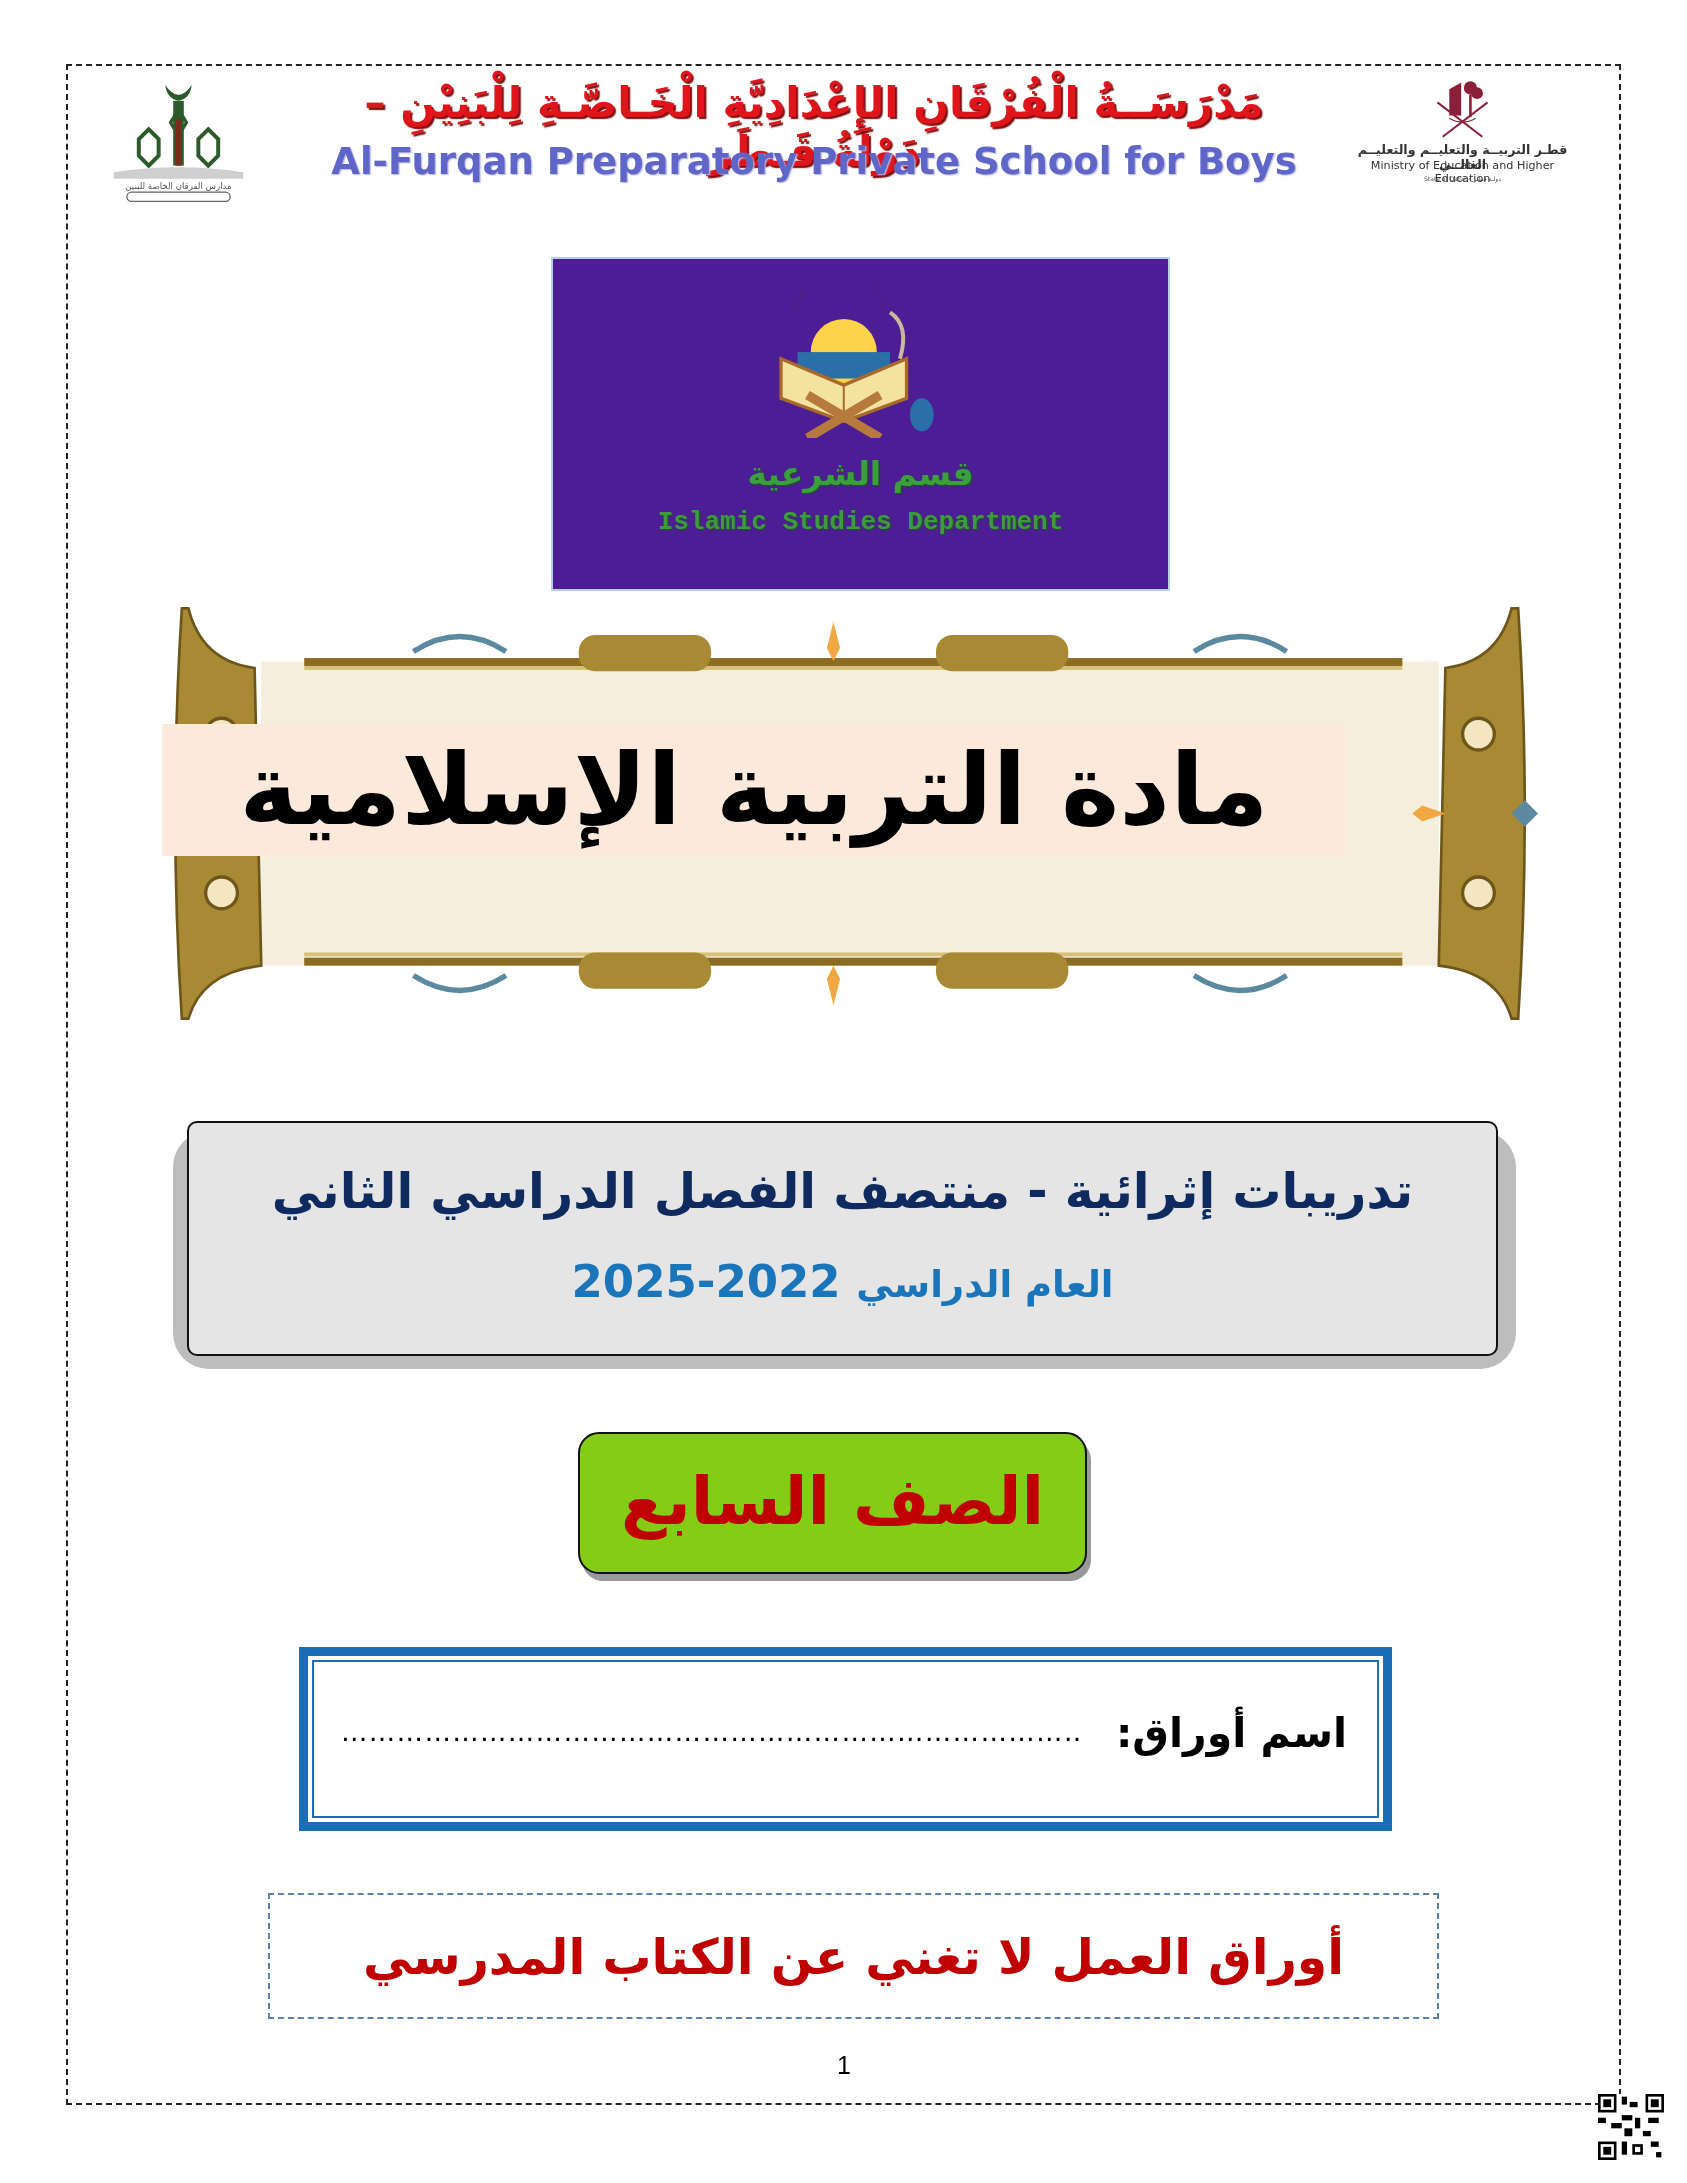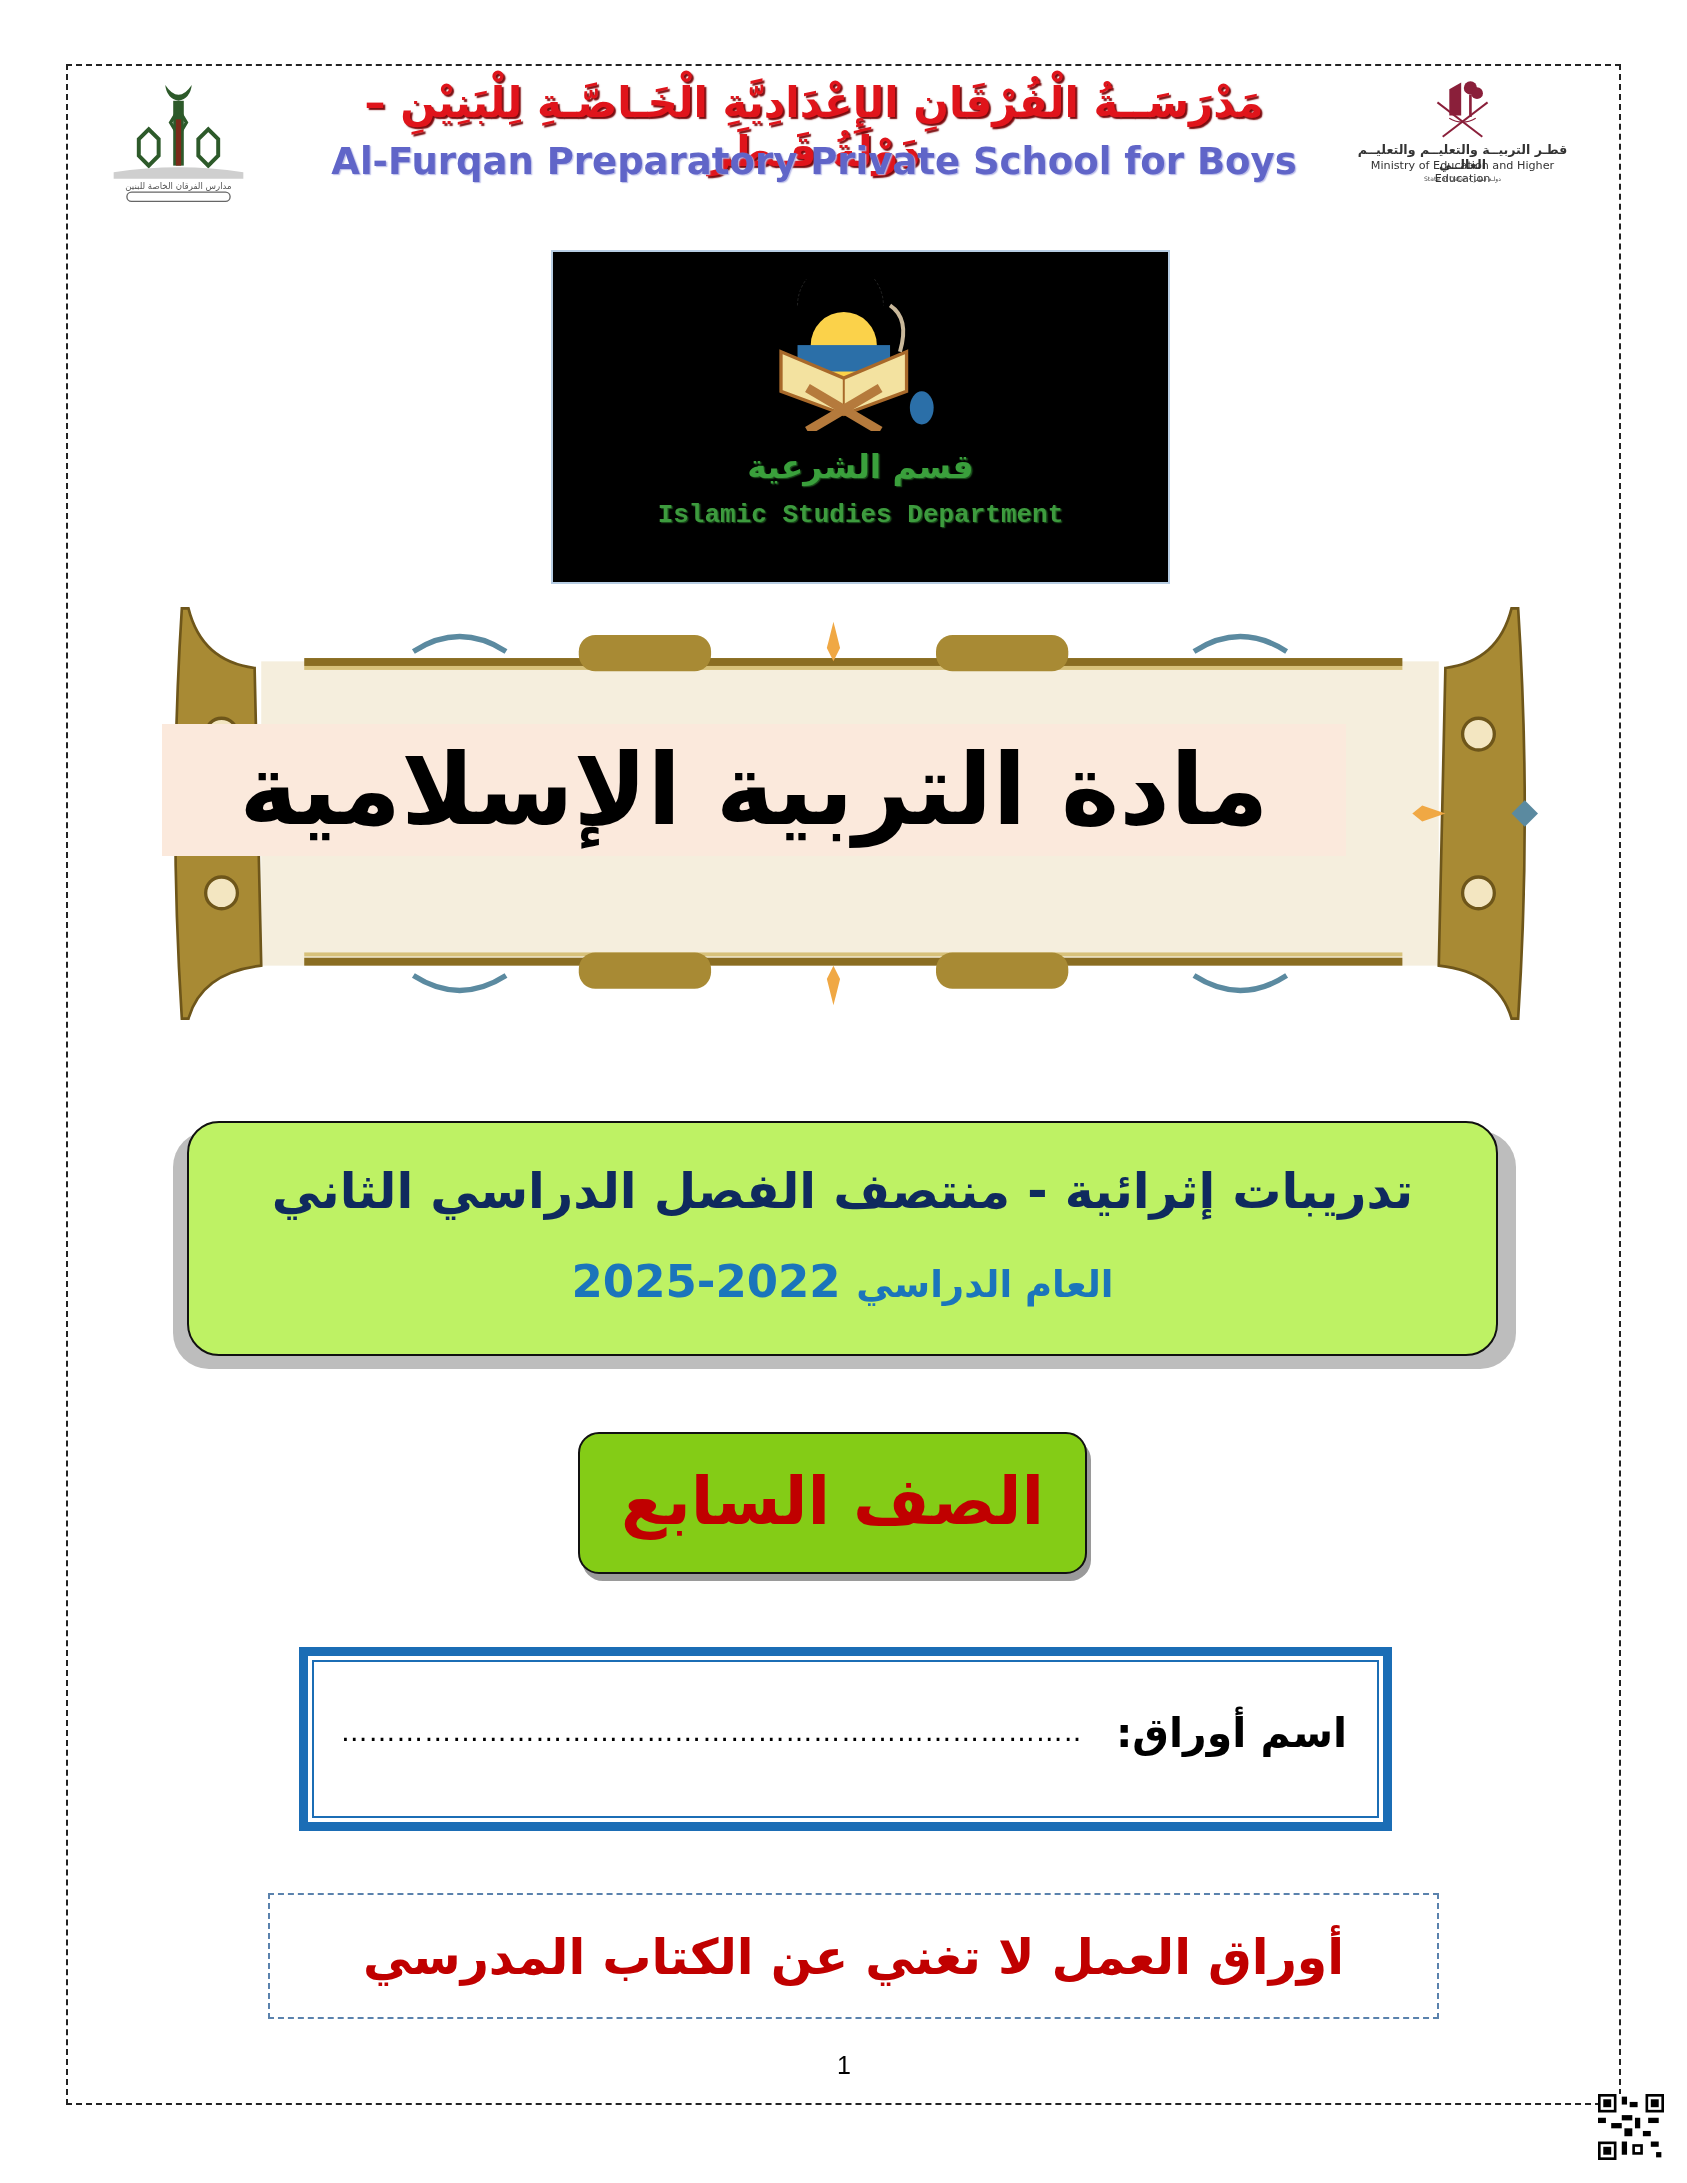--- a/index.html
+++ b/index.html
@@ -13,33 +13,33 @@
     font-family:"DejaVu Sans", sans-serif; font-weight:bold; font-size:42px; color:#e0141b;
     text-shadow:2px 2px 1.3px #7a0a0d; letter-spacing:0.7px; }
   .school-en { position:absolute; left:318px; top:140px; width:992px; text-align:center;
     font-family:"DejaVu Sans", sans-serif; font-weight:bold; font-size:37px; color:#6065c8;
     text-shadow:1.3px 1.3px 1.3px #b7b9e6; }
   .ministry-ar { position:absolute; left:1350px; top:142px; width:225px; text-align:center; direction:rtl; font-size:12.6px; color:#333; font-weight:bold; }
   .ministry-en { position:absolute; left:1350px; top:159px; width:225px; text-align:center; font-size:11.2px; color:#333; }
   .ministry-state { position:absolute; left:1350px; top:175px; width:225px; text-align:center; font-size:6px; color:#444; }
 
   
-  .dept-box { position:absolute; left:551px; top:250px; width:619px; height:334px; border:2px solid #b7cde3; box-sizing:border-box; background:#000000; }
+  .dept-box { position:absolute; left:551px; top:257px; width:619px; height:334px; border:2px solid #b7cde3; box-sizing:border-box; background:#4c1d95; }
   .dept-ar { position:absolute; left:0; top:195px; width:100%; text-align:center; direction:rtl; font-size:33px; font-weight:bold; color:#3aa03c; text-shadow:1.3px 1.3px 1.3px #1f5a20; }
   .dept-en { position:absolute; left:0; top:248px; width:100%; text-align:center; font-family:Liberation Mono, monospace; font-size:26px; font-weight:bold; color:#3d9b3e; text-shadow:1.3px 1.3px 1.3px #1f5a20; }
 
   
   .scroll { position:absolute; left:162px; top:595px; width:1376px; height:437px; }
   .scroll-title-bg { position:absolute; left:162px; top:724px; width:1184px; height:132px; background:#fbe9dc; }
   .subject-title { position:absolute; left:162px; top:724px; width:1184px; height:132px; line-height:132px; text-align:center; direction:rtl;
     font-family:"DejaVu Sans", sans-serif; font-weight:bold; font-size:99px; color:#000; }
 
   
   .term-shadow { position:absolute; left:173px; top:1131px; width:1343px; height:238px; border-radius:36px; background:#bdbdbd; }
-  .term-box { position:absolute; left:187px; top:1121px; width:1311px; height:235px; border:2.6px solid #111; border-radius:32px; background:#bef264; box-sizing:border-box; }
+  .term-box { position:absolute; left:187px; top:1121px; width:1311px; height:235px; border:2.6px solid #111; border-radius:10px; background:#e5e5e5; box-sizing:border-box; }
   .term-title { position:absolute; left:0; top:40px; width:100%; text-align:center; direction:rtl; font-weight:bold; font-size:49px; color:#0f2a5e; }
   .term-year { position:absolute; left:0; top:132px; width:100%; text-align:center; direction:rtl; font-weight:bold; font-size:45px; color:#1b75bb; }
   .term-year .lbl { font-size:37px; }
 
   
   .grade-shadow { position:absolute; left:582px; top:1439px; width:509px; height:142px; border-radius:21px; background:#9a9a9a; }
   .grade-box { position:absolute; left:578px; top:1432px; width:509px; height:142px; border:2.6px solid #111; border-radius:21px; background:#84cc16; box-sizing:border-box; }
   .grade-text { position:absolute; left:0; top:0; width:100%; height:100%; line-height:136px; text-align:center; direction:rtl; font-weight:bold; font-size:66px; color:#c00000; }
   .nb-outer { position:absolute; left:299px; top:1647px; width:1093px; height:184px; border:9.3px solid #1b6db5; box-sizing:border-box; background:#fff; }
   .nb-inner { position:absolute; left:4px; top:4px; right:4px; bottom:4px; border:2.6px solid #1b6db5; }

